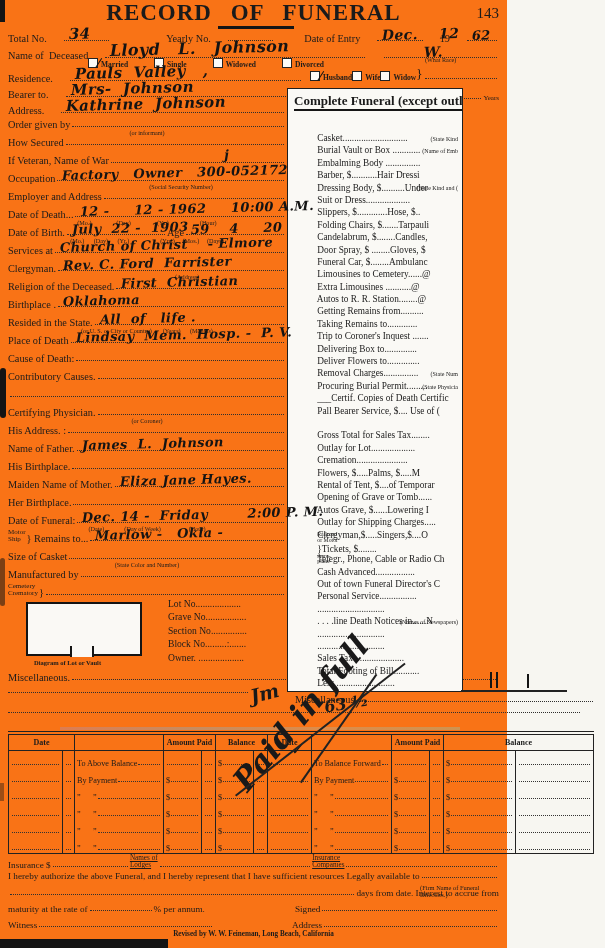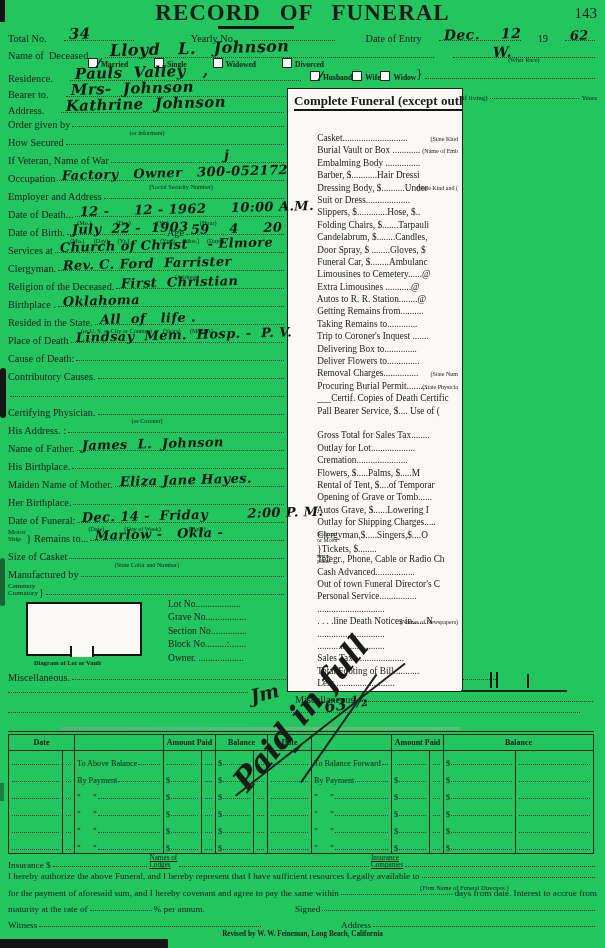--- a/index.html
+++ b/index.html
@@ -1,17 +1,17 @@
 <!DOCTYPE html>
 <html><head>
 <meta charset="utf-8">
 <style>
   html,body{margin:0;padding:0;}
   body{width:605px;height:948px;background:#f7f6f1;font-family:"Liberation Serif",serif;color:#1b1b1b;overflow:hidden;}
-  .page{position:relative;width:605px;height:948px;background:#22c55e;}
+  .page{position:relative;width:507px;height:948px;background:#f97316;}
 
   
   .title{position:absolute;top:0;left:0;width:100%;text-align:center;font-size:23px;font-weight:bold;letter-spacing:1px;word-spacing:12px;font-family:"Liberation Serif",serif;}
   .title-underline{position:absolute;left:218px;top:26px;width:76px;height:2.5px;background:#161616;}
   .pagenum{position:absolute;top:5px;right:8px;font-size:15px;}
 
   
   .frow{display:flex;align-items:flex-end;height:18px;position:relative;font-size:10.3px;white-space:pre;}
   .flabel{white-space:pre;}
   .fill{flex:1;border-bottom:1.6px dotted #2f2f2f;position:relative;margin:0 2px 3px 2px;min-width:6px;}
@@ -1060,21 +1060,20 @@
     <span class="fill" style="flex:2"></span>
   </div>
 
   <div class="foot" style="top:871px">
     <span>I hereby authorize the above Funeral, and I hereby represent that I have sufficient resources Legally available to</span>
     <span class="fill"></span>
   </div>
   <div class="firmsub">(Firm Name of Funeral Directors.)</div>
 
   <div class="foot" style="top:888px">
-    <span>for the payment of aforesaid sum, and I hereby covenant and agree to pay the same within</span>
     <span class="fill"></span>
     <span>days from date.    Interest to accrue from</span>
   </div>
 
   <div class="foot" style="top:904px">
     <span>maturity at the rate of</span>
     <span class="fill" style="max-width:62px"></span>
     <span>% per annum.</span>
     <span style="width:90px"></span>
     <span>Signed</span>

